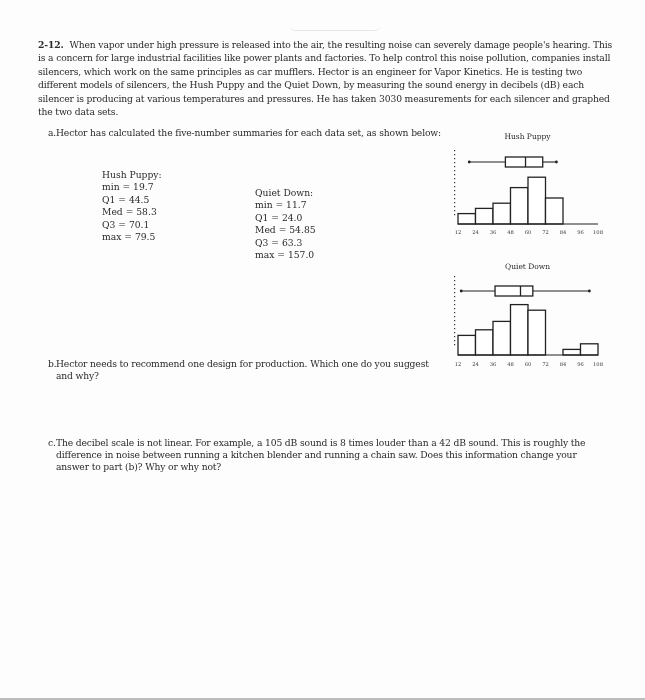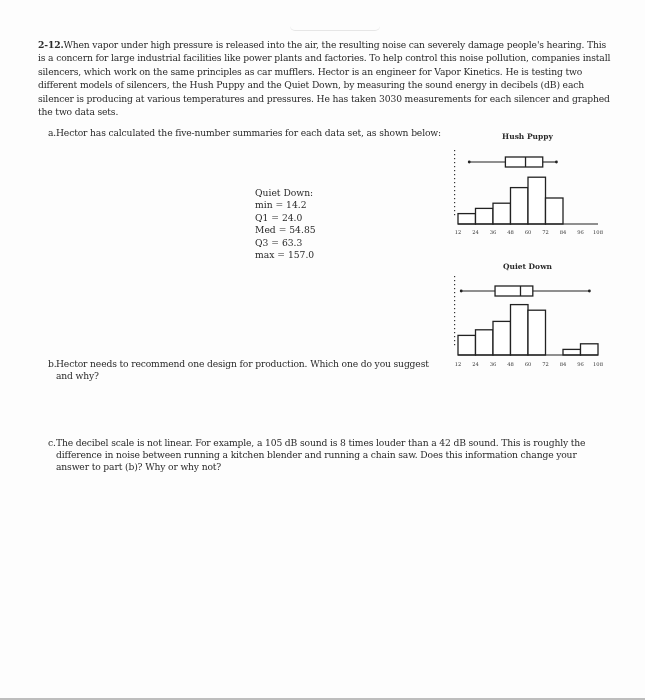--- a/index.html
+++ b/index.html
@@ -1,48 +1,56 @@
 <!DOCTYPE html>
 <html><head>
 <meta charset="utf-8">
 <style>
   html, body { margin:0; padding:0; }
   body { width:645px; height:700px; background:#fdfdfd; position:relative; overflow:hidden;
          font-family:"DejaVu Serif", serif; color:#2a2a2a; }
   .page { position:absolute; left:0; top:0; width:645px; height:698px; background:#fdfdfd; border-bottom:2px solid #bdbdbd; }
   .tab-notch { position:absolute; left:290px; top:26px; width:90px; height:4px; border-bottom:1px solid #e6e6e6; border-radius:0 0 40px 40px; }
   .intro { position:absolute; left:38px; top:38px; width:575px; font-size:9.2px; line-height:13.4px; letter-spacing:-0.15px; }
-  .intro .num { font-weight:bold; }
+  .intro .num { font-weight:bold; margin-right:6px; }
   .part { position:absolute; font-size:9.2px; line-height:12.2px; letter-spacing:-0.15px; }
   .part .lbl { position:absolute; left:0; top:0; }
   .part .txt { margin-left:8px; display:block; }
   .stats { position:absolute; font-size:9.2px; line-height:12.4px; }
   .chart { position:absolute; }
-  .chart-title { position:absolute; font-weight:bold; font-size:7.5px; text-align:center; width:100%; top:0; }
+  .chart-title { position:absolute; font-weight:normal; font-size:7.5px; text-align:center; width:100%; top:0; }
   svg text { font-family:"DejaVu Serif", serif; }
 </style>
 </head>
 <body>
 
 <div class="page">
   <div class="tab-notch"></div>
 
   <div class="intro">
     <span class="num">2-12.</span><span>When vapor under high pressure is released into the air, the resulting noise can severely damage people's hearing. This is a concern for large industrial facilities like power plants and factories. To help control this noise pollution, companies install silencers, which work on the same principles as car mufflers. Hector is an engineer for Vapor Kinetics. He is testing two different models of silencers, the Hush Puppy and the Quiet Down, by measuring the sound energy in decibels (dB) each silencer is producing at various temperatures and pressures. He has taken 3030 measurements for each silencer and graphed the two data sets.</span>
   </div>
 
   <div class="part" style="left:48px; top:127px; width:400px;">
     <span class="lbl">a.</span>
     <span class="txt">Hector has calculated the five-number summaries for each data set, as shown below:</span>
   </div>
 
+  <div class="stats" style="left:102px; top:169px;">
+    <div>Hush Puppy:</div>
+    <div>min = 19.7</div>
+    <div>Q1 = 44.5</div>
+    <div>Med = 58.3</div>
+    <div>Q3 = 70.1</div>
+    <div>max = 79.5</div>
+  </div>
 
   <div class="stats" style="left:255px; top:169px;margin-top:18px;">
     <div>Quiet Down:</div>
-    <div>min = 14.2</div>
+    <div>min = 11.7</div>
     <div>Q1 = 24.0</div>
     <div>Med = 54.85</div>
     <div>Q3 = 63.3</div>
     <div>max = 157.0</div>
   </div>
 
 
   <div class="part" style="left:48px; top:358px; width:400px;">
     <span class="lbl">b.</span>
     <span class="txt">Hector needs to recommend one design for production. Which one do you suggest and why?</span>

